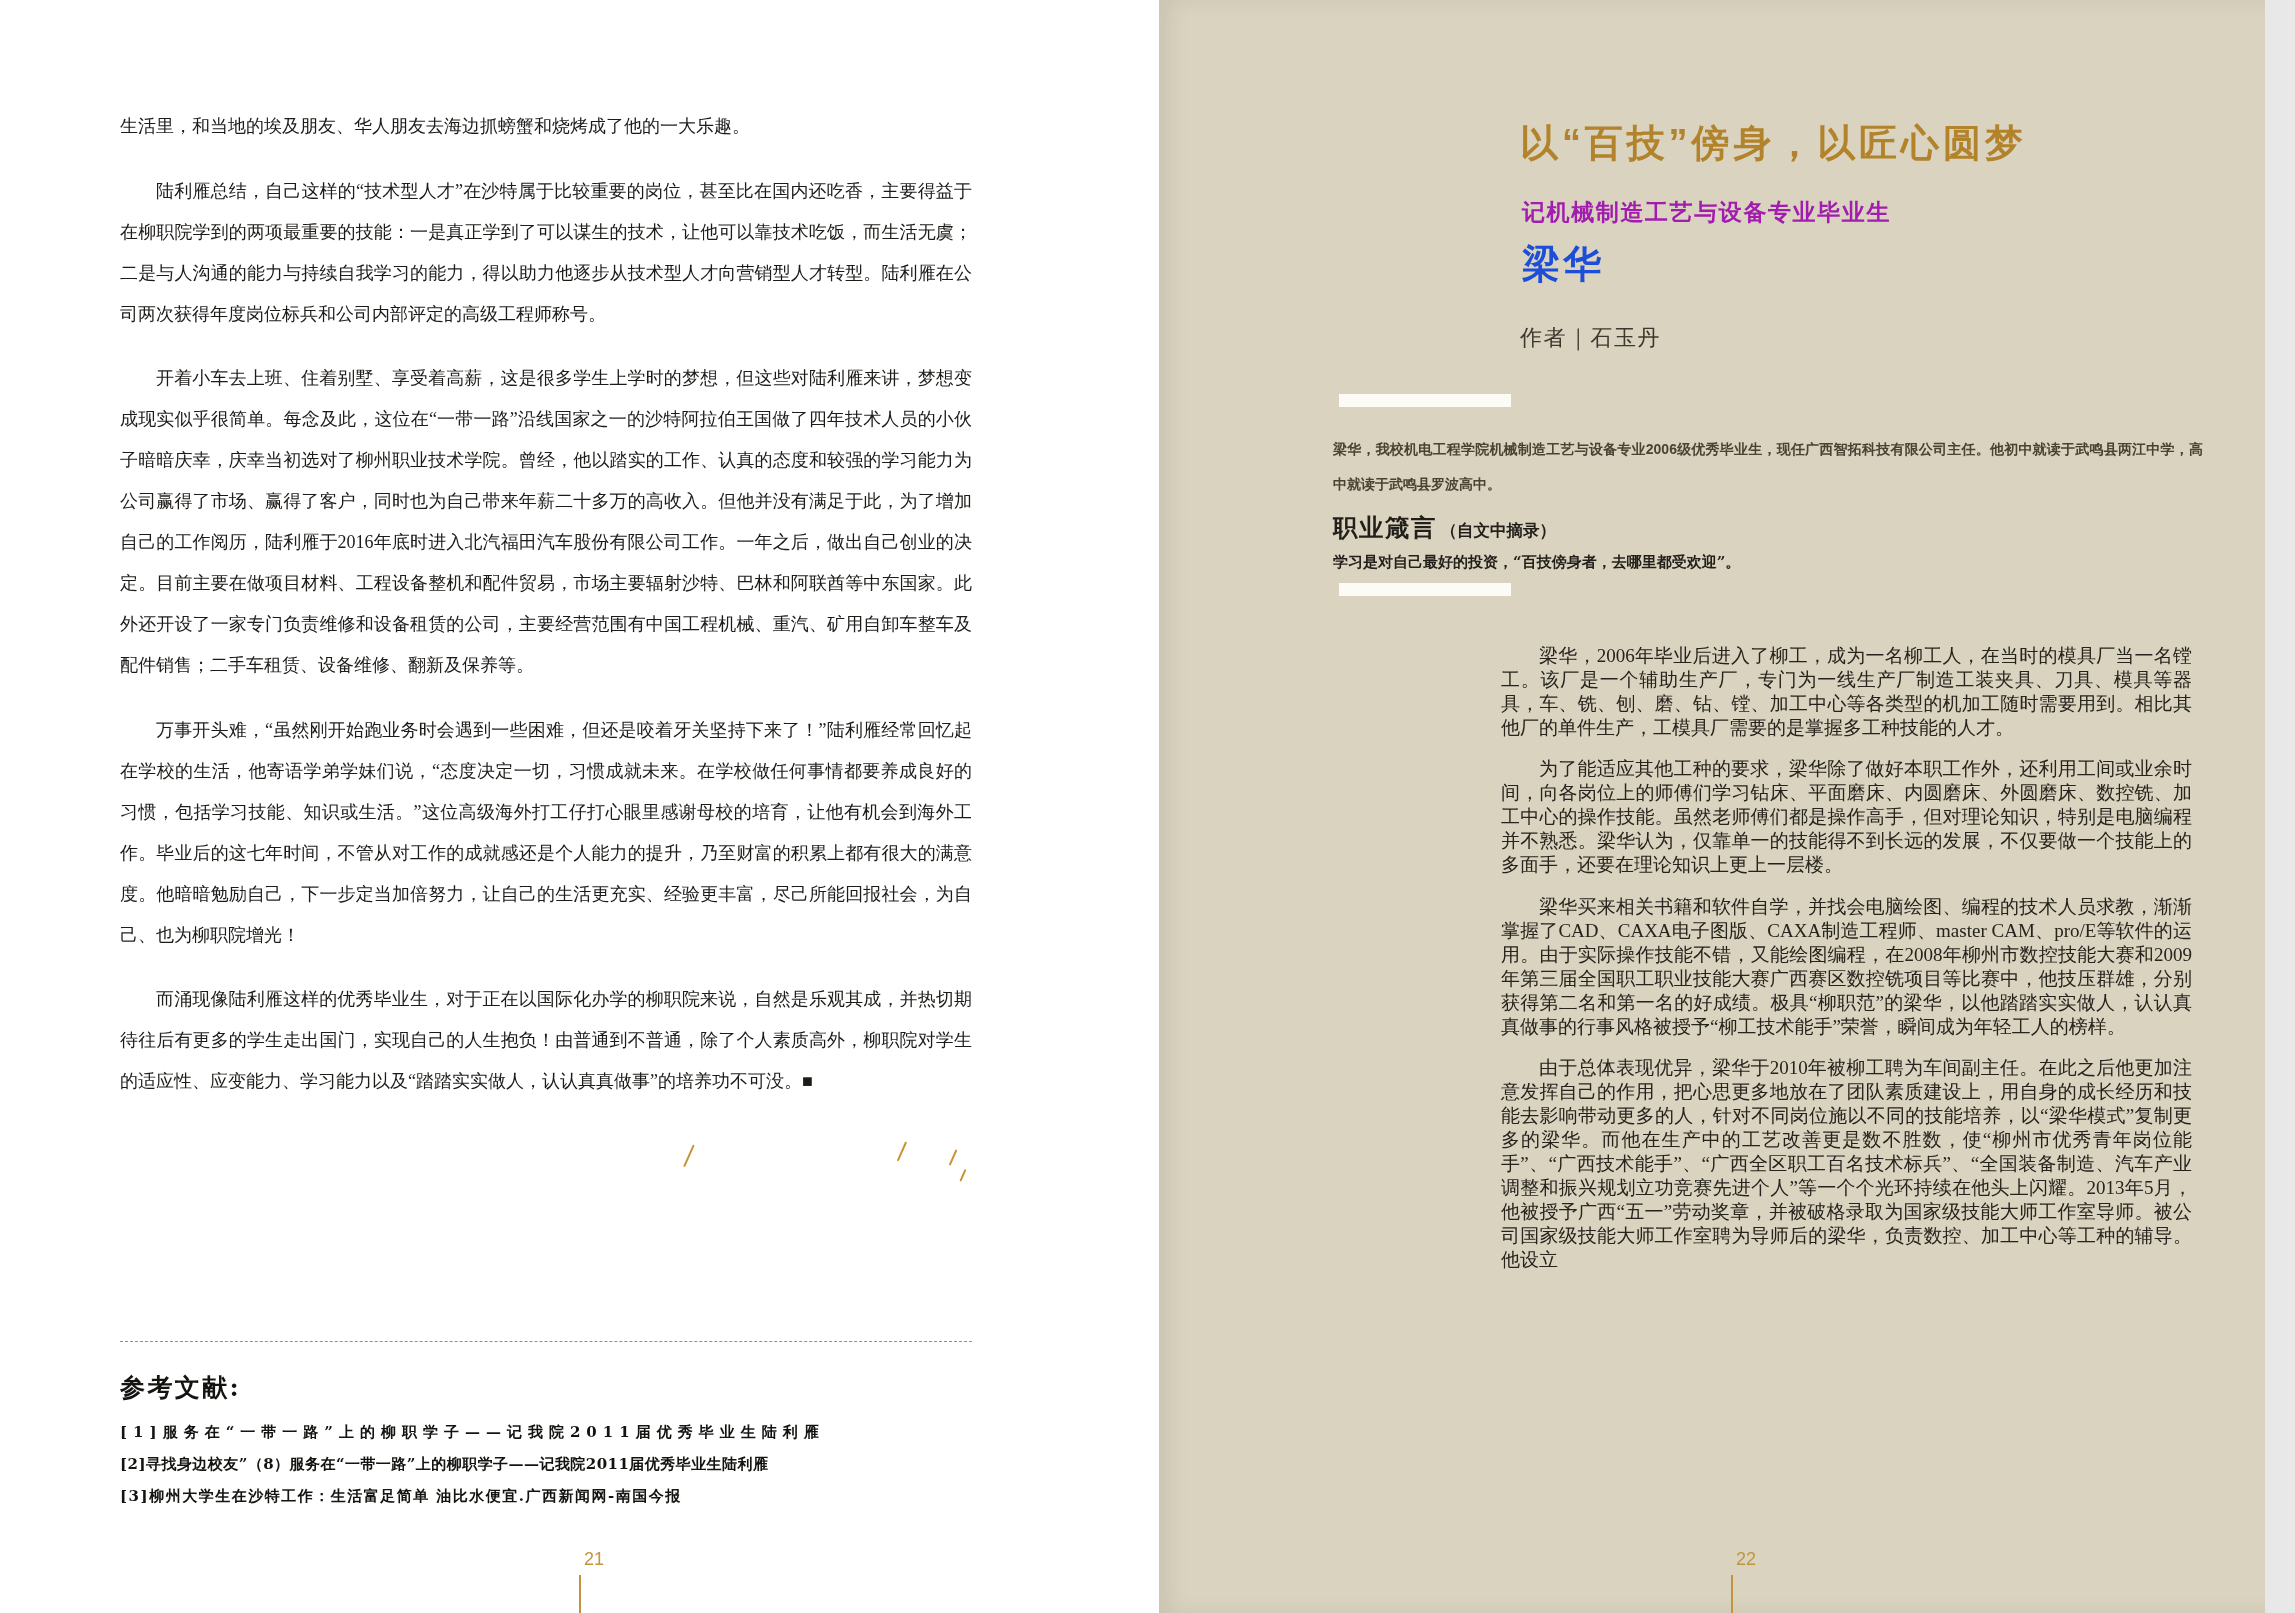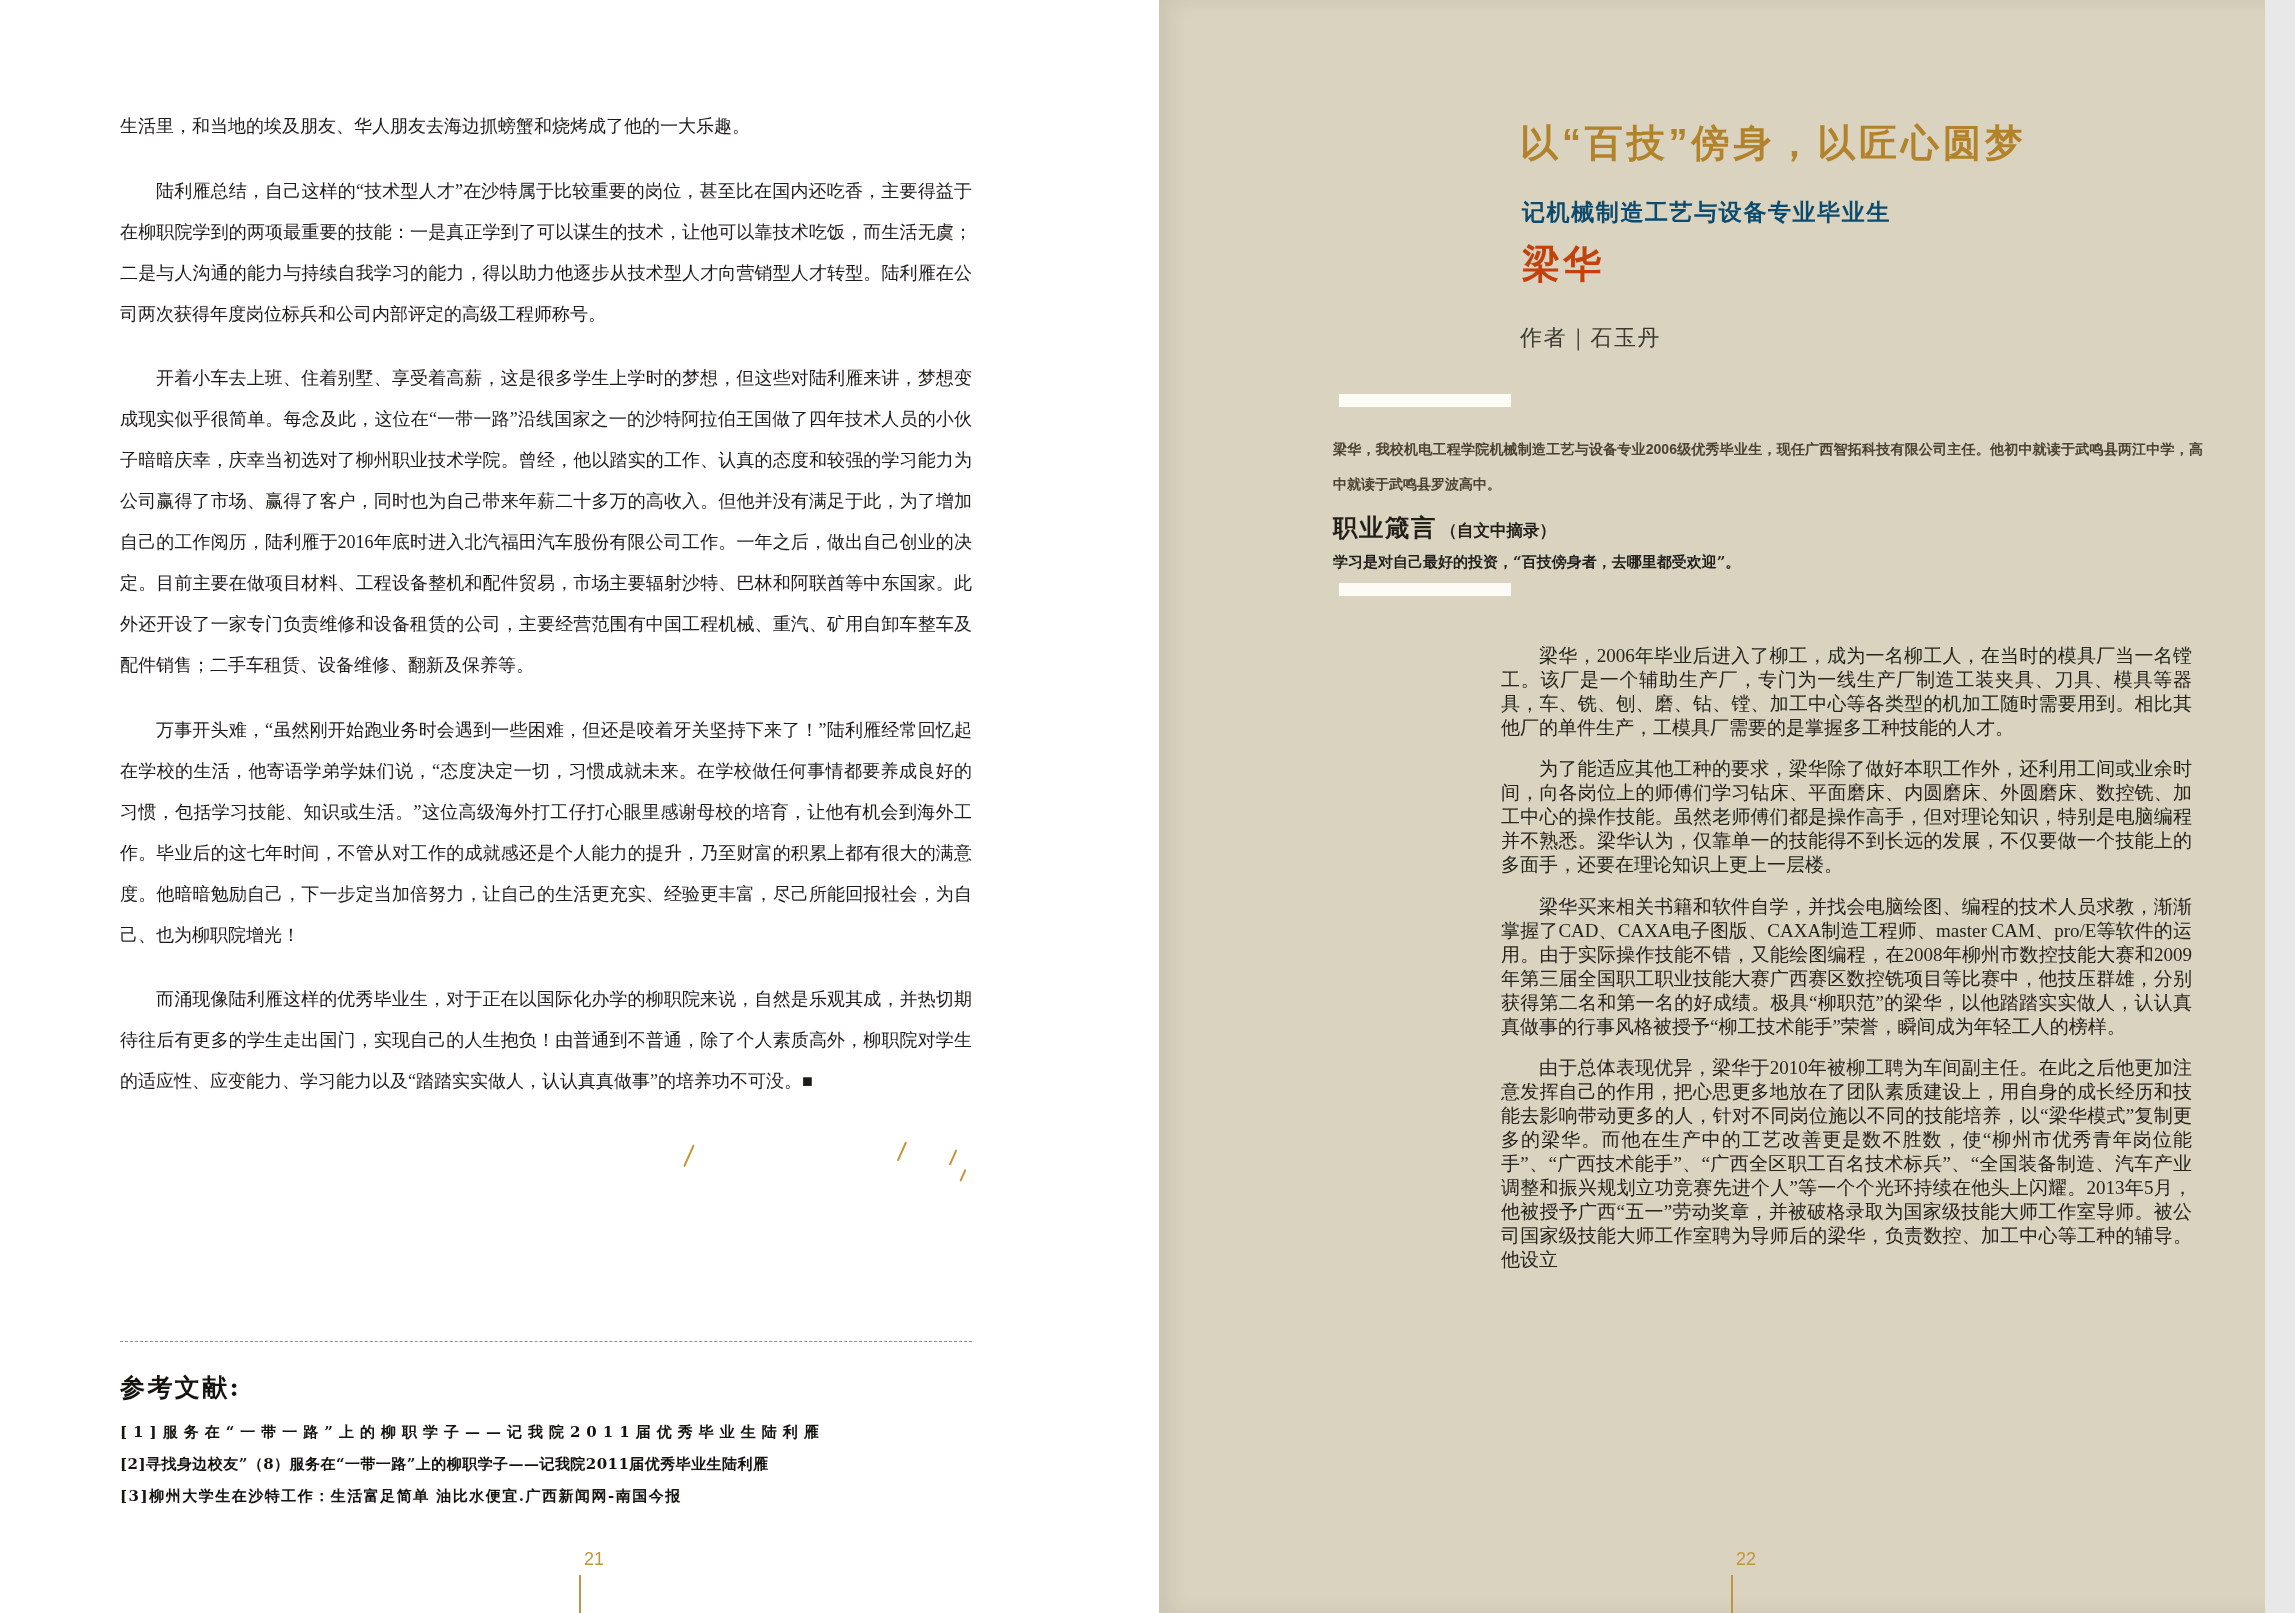--- a/index.html
+++ b/index.html
@@ -47,24 +47,24 @@
   .pagenum.p22 { left:1709px; top:1549px; }
   .pagenum-line { position:absolute; width:2.4px; height:38px; top:1575px; background:#c29440; }
   .pagenum-line.l21 { left:579px; }
   .pagenum-line.l22 { left:1731px; }
   
   .rp-title { position:absolute; left:1520px; top:118px;
     font-family:"Liberation Sans", sans-serif; font-weight:bold;
     font-size:38px; letter-spacing:3.9px; color:#b2832a; }
   .rp-subtitle { position:absolute; left:1522px; top:197px;
     font-family:"Liberation Sans", sans-serif; font-weight:bold;
-    font-size:23px; letter-spacing:1.6px; color:#0c4a6e; }
+    font-size:23px; letter-spacing:1.6px; color:#a21caf; }
   .rp-name { position:absolute; left:1522px; top:239px;
     font-family:Liberation Mono, monospace; font-weight:bold;
-    font-size:38px; letter-spacing:3.2px; color:#c2410c; }
+    font-size:38px; letter-spacing:3.2px; color:#1d4ed8; }
   .rp-author { position:absolute; left:1520px; top:323px;
     font-family:"Liberation Sans", sans-serif;
     font-size:22px; letter-spacing:1.6px; color:#3c382f; }
   .white-bar { position:absolute; left:1339px; width:172px; height:13.4px; background:#fcfbf5; }
   .white-bar.b1 { top:394px; }
   .white-bar.b2 { top:583px; }
   .rp-intro { position:absolute; left:1333px; top:432px; width:870px;
     font-size:14px; line-height:35px; color:#4c4233;
     font-family:Liberation Sans, sans-serif; font-weight:bold; text-align:justify; }
   .rp-motto-head { position:absolute; left:1333px; top:512px; color:#221f1a;

